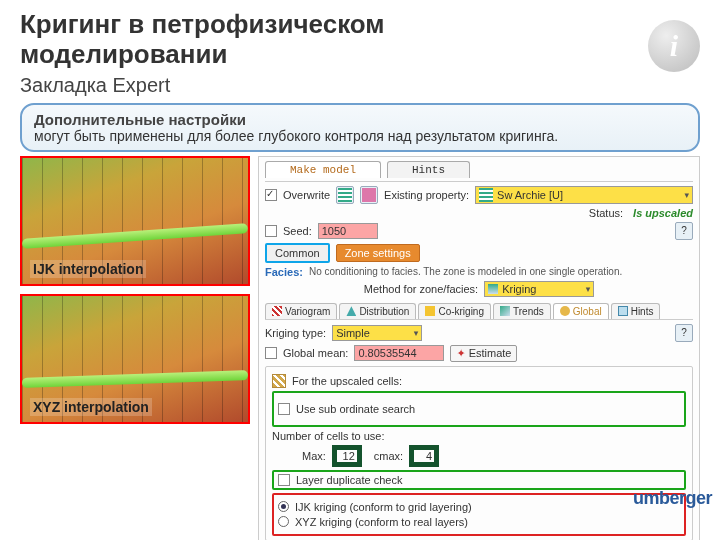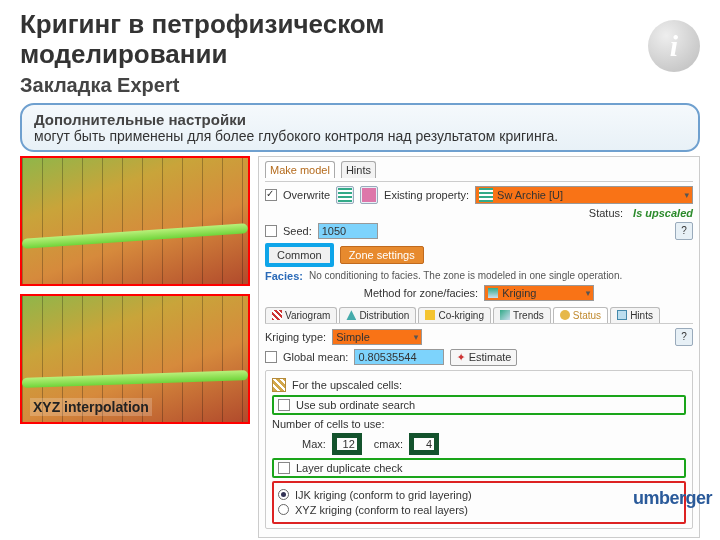--- a/index.html
+++ b/index.html
@@ -1,43 +1,43 @@
 <!DOCTYPE html>
 <html><head>
 <meta charset="utf-8">
 <style>
   * { box-sizing: border-box; margin: 0; padding: 0; }
   body { font-family: Arial, sans-serif; width: 720px; height: 540px; background: #fff; position: relative; overflow: hidden; }
   .slide { width: 720px; height: 524px; position: relative; padding: 10px 20px; }
   .title { font-size: 26px; font-weight: bold; color: #333; line-height: 1.15; }
-  .subtitle { font-size: 20px; font-weight: bold; color: #444; margin-top: 4px; }
+  .subtitle { font-size: 20px; font-weight: normal; color: #444; margin-top: 4px; }
   .info-icon { position: absolute; right: 20px; top: 20px; width: 52px; height: 52px; border-radius: 50%; background: radial-gradient(circle at 35% 30%, #eee, #bbb); display: flex; align-items: center; justify-content: center; color: #fff; font-size: 30px; font-style: italic; font-family: serif; font-weight: bold; }
   .callout { border: 2px solid #6fa0cf; border-radius: 14px; background: linear-gradient(#f5f9fc,#e8f1f7); padding: 6px 12px; margin-top: 6px; }
   .callout-title { font-weight: bold; color: #444; font-size: 15px; }
   .callout-body { font-size: 14px; color: #333; }
   .content { display: flex; margin-top: 4px; gap: 8px; }
   .left-col { width: 230px; display: flex; flex-direction: column; gap: 8px; }
   .fig { width: 230px; height: 130px; border: 2px solid red; position: relative; overflow: hidden; background: linear-gradient(160deg,#8fb64a 0%,#c9a43a 30%,#d68a3c 60%,#b14a2c 100%); }
   .fig::before { content:""; position:absolute; inset:0; background-image: repeating-linear-gradient(90deg, rgba(0,0,0,.25) 0 1px, transparent 1px 20px); }
   .band { position:absolute; left:0; right:0; top:58%; height:10px; background: linear-gradient(#b9f07a,#6fd43a); transform: rotate(-4deg); border-radius: 5px; }
   .fig-label { position:absolute; bottom:6px; left:8px; font-weight:bold; font-size:14px; color:#222; background: rgba(255,255,255,.2); padding: 1px 3px; }
   .panel { flex:1; border:1px solid #ccc; background:#fdfdfd; font-size:11px; color:#333; padding:4px 6px; width: 430px; }
   .tabs-top { display:flex; gap:6px; align-items:center; border-bottom:1px solid #ccc; padding-bottom:3px; margin-bottom:4px; }
-  .tab-a { padding:2px 4px; background:#f3f3f3; border:1px solid #aaa; border-bottom:none; border-radius:3px 3px 0 0; }
+  .tab-a { padding:2px 24px; background:#f3f3f3; border:1px solid #aaa; border-bottom:none; border-radius:3px 3px 0 0;font-family:Liberation Mono, monospace; }
   .tab-a.active { background:#fff; color:#b46b1d; }
   .row { display:flex; align-items:center; gap:6px; margin:3px 0; flex-wrap: wrap; }
   .chk { width:12px; height:12px; border:1px solid #888; background:#fff; display:inline-block; }
   .chk.on::after { content:"✓"; font-size:10px; position:relative; top:-3px; left:0; }
   .tiny-btn { width:18px; height:18px; border:1px solid #9ab; background:#e7f0f6; border-radius:2px; display:flex; align-items:center; justify-content:center; font-size:10px; }
-  .field { border:1px solid #999; background:#7dd3fc; padding:1px 3px; min-width:60px; display:inline-block; }
+  .field { border:1px solid #999; background:#fca5a5; padding:1px 3px; min-width:60px; display:inline-block; }
   .green-text { color:#2a8a2a; font-style:italic; font-weight:bold; }
   .blue-text { color:#2a6ab8; font-weight:bold; }
   .orange-btn { background:#e78a2e; color:#fff; padding:2px 8px; border:1px solid #c06a1e; border-radius:2px; }
-  .grey-btn { background:#f0f0f0; padding:2px 8px; border:4px solid #0ea5e9; border-radius:2px; }
-  .dd { border:1px solid #999; background:#f97316; padding:1px 3px; display:flex; align-items:center; gap:4px; }
+  .grey-btn { background:#f0f0f0; padding:2px 8px; border:2px solid #0ea5e9; border-radius:2px; }
+  .dd { border:1px solid #999; background:#fde047; padding:1px 3px; display:flex; align-items:center; gap:4px; }
   .dd::after { content:"▾"; font-size:9px; color:#555; margin-left:auto; }
   .subtabs { display:flex; gap:2px; margin:6px 0 4px; border-bottom:1px solid #ccc; flex-wrap:wrap; }
   .subtab { padding:2px 6px; border:1px solid #bbb; border-bottom:none; border-radius:3px 3px 0 0; background:#f4f4f4; font-size:10px; display:flex; align-items:center; gap:3px; }
   .subtab.active { background:#fff; color:#1a5fa0; }
   .subtab.expert { color:#c08a2e; }
   .mini-icon { width:10px; height:10px; display:inline-block; }
   .mi-var { background: repeating-linear-gradient(45deg,#c33,#c33 2px,#fff 2px,#fff 4px); }
   .mi-dist { background: linear-gradient(#4aa,#4aa); clip-path: polygon(0 100%,50% 0,100% 100%); }
   .mi-co { background:#f4c430; }
   .mi-trend { background: linear-gradient(135deg,#3a8,#cde); }
@@ -69,20 +69,21 @@
 
   <div class="callout">
     <div class="callout-title">Дополнительные настройки</div>
     <div class="callout-body">могут быть применены для более глубокого контроля над результатом кригинга.</div>
   </div>
 
   <div class="content">
     <div class="left-col">
       <div class="fig">
         <div class="band"></div>
+        <div class="fig-label">IJK interpolation</div>
       </div>
       <div class="fig">
         <div class="band" style="transform:rotate(-2deg);top:62%"></div>
         <div class="fig-label">XYZ  interpolation</div>
       </div>
     </div>
 
     <div class="panel">
       <div class="tabs-top">
         <div class="tab-a active">Make model</div>
@@ -148,21 +149,21 @@
         <div class="subtab">
             <span class="mini-icon mi-co"></span>
             <span>Co-kriging</span>
           </div>
         <div class="subtab">
             <span class="mini-icon mi-trend"></span>
             <span>Trends</span>
           </div>
         <div class="subtab active expert">
             <span class="mini-icon mi-expert"></span>
-            <span>Status</span>
+            <span>Global</span>
           </div>
         <div class="subtab">
             <span class="mini-icon mi-hints"></span>
             <span>Hints</span>
           </div>
       </div>
 
       <div class="row">
         <span>Kriging type:</span>
         <span class="dd" style="width:90px">
@@ -178,21 +179,21 @@
             <span style="color:#c33">✦</span>
             <span>Estimate</span>
           </span>
       </div>
 
       <div class="boxed">
         <div class="row">
           <span class="prop-icon pi-cells"></span>
           <span>For the upscaled cells:</span>
         </div>
-        <div class="row green-outline" style="padding:2px 4px;border-radius:2px">
+        <div class="row green-outline" style="padding:10px 4px;border-radius:2px">
           <span class="chk"></span>
           <span>Use sub ordinate search</span>
         </div>
         <div class="row">
           <span>Number of cells to use:</span>
         </div>
         <div class="row" style="padding-left:30px">
           <span>Max:</span>
           <span class="num-input">12</span>
           <span style="margin-left:6px">cmax:</span>

